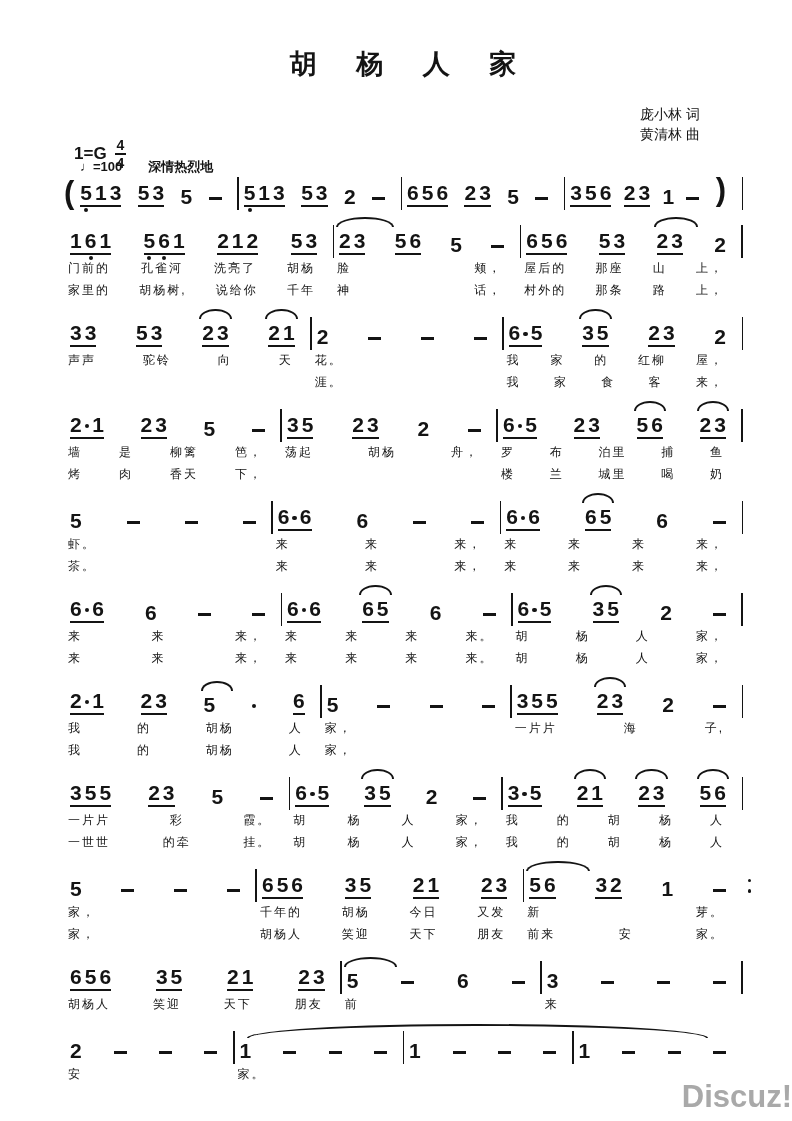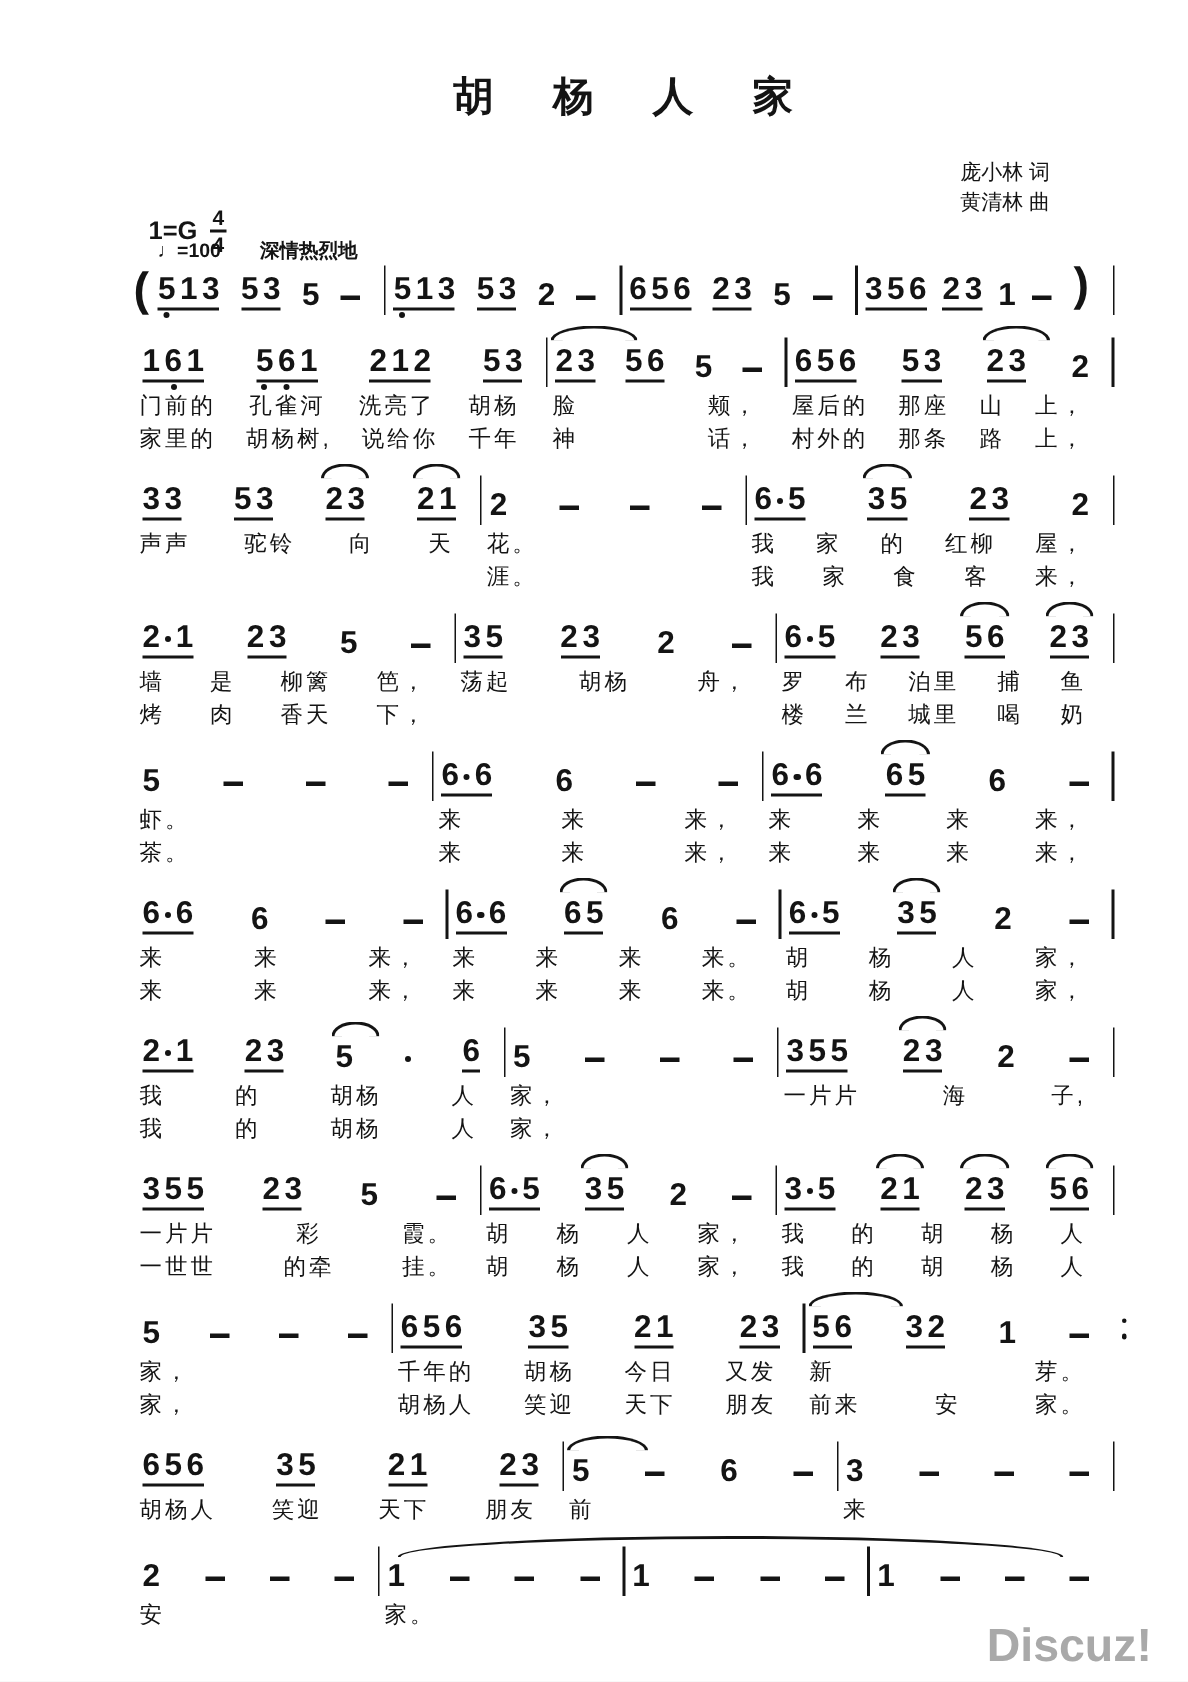--- a/index.html
+++ b/index.html
@@ -5,21 +5,21 @@
   html,body{margin:0;padding:0;background:#f3f3f3;}
   .page{
     position:relative;
     width:792px;height:1121px;
     margin:0 auto;
     background:#ffffff;
     color:#141414;
     font-family:"Liberation Sans","DejaVu Sans",sans-serif;
     overflow:hidden;
     box-sizing:border-box;
-    padding:46px 50px 0 89px;
+    padding:46px 50px 0 64px;
   }
   h1.title{
     margin:0;text-align:center;
     font-size:27px;font-weight:bold;letter-spacing:16px;
     text-indent:16px;
   }
   .meta{display:flex;justify-content:space-between;align-items:flex-start;margin-top:22px;height:44px;}
   .keysig{font-size:17px;font-weight:bold;display:flex;align-items:center;gap:8px;margin-left:10px;margin-top:34px;}
   .frac{display:inline-flex;flex-direction:column;align-items:center;line-height:1;}
   .frac .num{border-bottom:2px solid #141414;padding:0 2px 1px;font-size:14px;}
@@ -57,27 +57,27 @@
   }
   .arc.overlay{top:-6px;height:14px;z-index:2;}
   .bar{position:absolute;top:1px;right:-1px;height:33px;width:1.5px;background:#141414;}
   .bar.multi{background:none;display:flex;align-items:center;gap:2.5px;right:-7px;}
   .bar.multi .ln{height:33px;width:1.5px;background:#141414;}
   .bar.multi .ln.thick{width:3px;}
   .bar.multi .dots{display:flex;flex-direction:column;gap:7px;margin-right:1px;}
   .bar.multi .dots i{width:3.5px;height:3.5px;border-radius:50%;background:#141414;}
   .lrow{
     display:flex;justify-content:space-between;
-    padding:1px 18px 0 4px;font-size:15px;line-height:1.32;height:21px;
+    padding:1px 18px 0 4px;font-size:12px;line-height:1.32;height:21px;
     white-space:nowrap;
   }
   .lrow.single{justify-content:flex-start;}
   .ltok{letter-spacing:2px;}
   .watermark{
-    position:absolute;right:24px;bottom:6px;
+    position:absolute;right:0;bottom:6px;
     font-size:31px;font-weight:bold;color:#a9a9a9;letter-spacing:0px;
   }
 </style>
 </head>
 <body>
 
 <div class="page">
   <h1 class="title">胡 杨 人 家</h1>
 
   <div class="meta">

